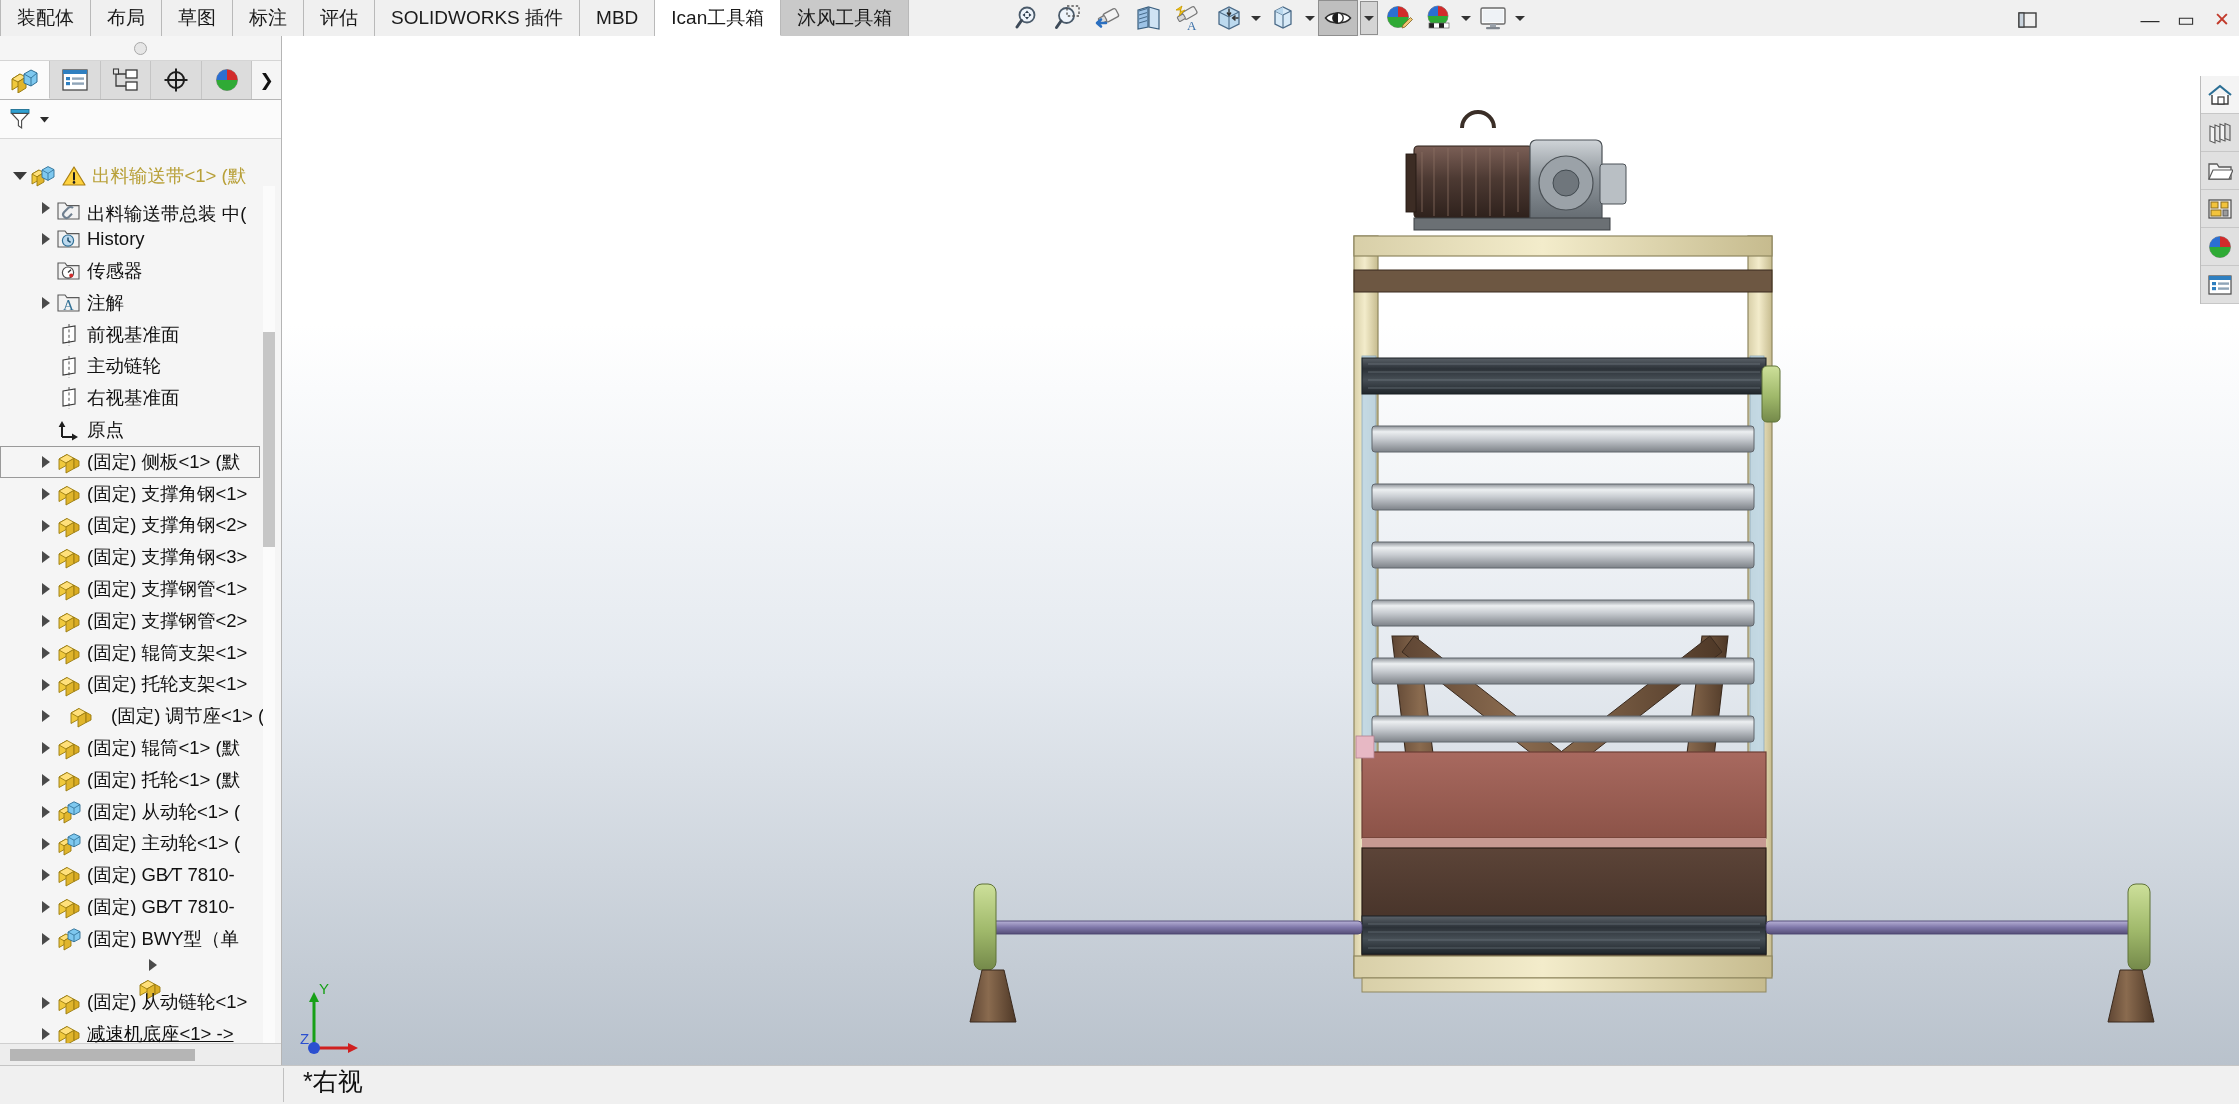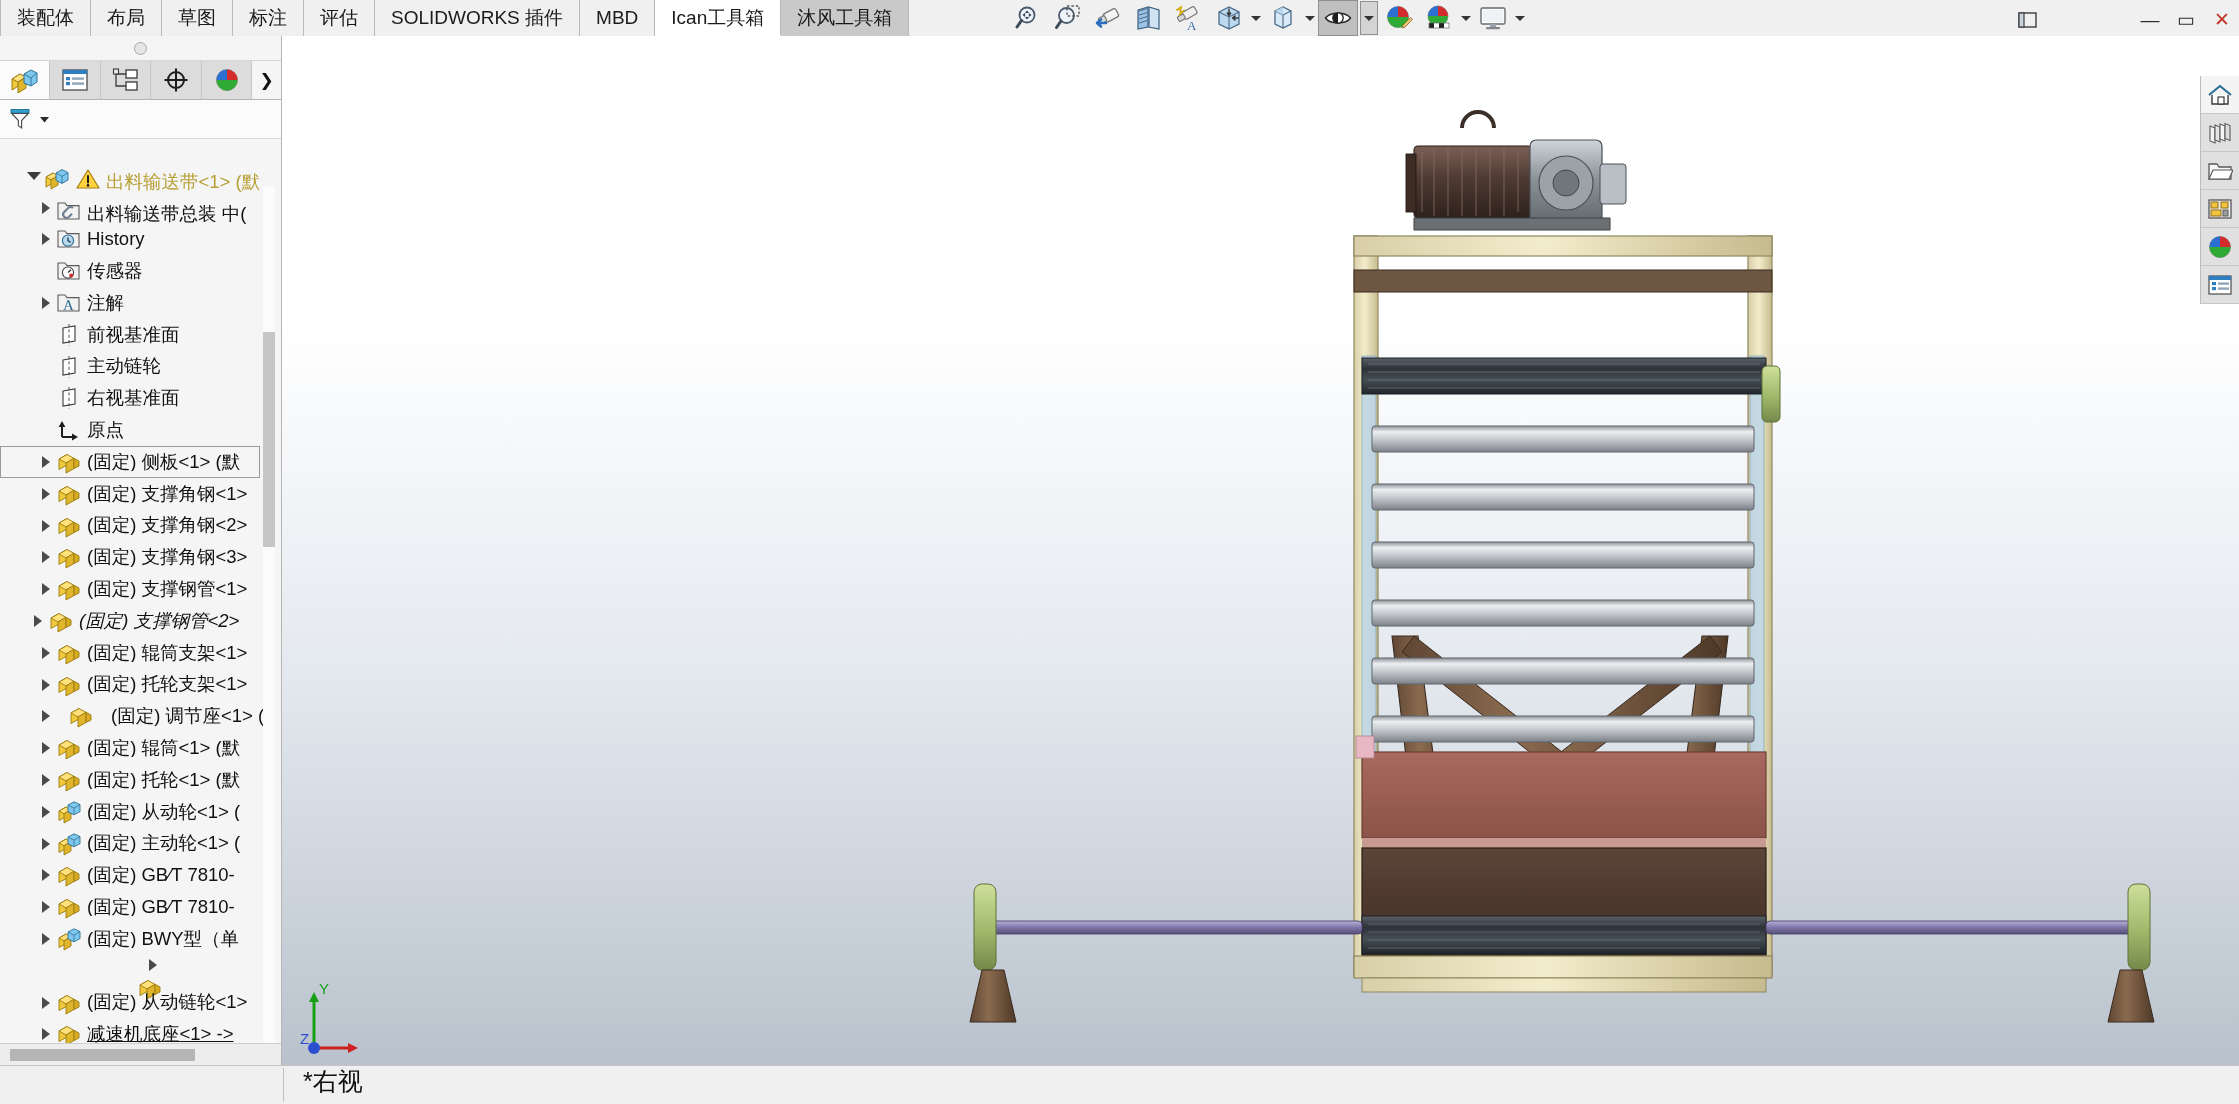--- a/index.html
+++ b/index.html
@@ -373,21 +373,21 @@
         </svg>
       </span>
       <span>
         <svg width="14" height="12" viewBox="0 0 14 12">
             <path d="M2 4 L11 4 L6.5 9.5 Z" fill="#2b2b2b"></path>
           </svg>
       </span>
     </div>
 
     <div class="tree" id="tree">
-        <div class="trow" style="padding-left: 24px; align-items: flex-end;">
+        <div class="trow" style="padding-left: 10px;">
           <div class="tw">
             <div class="twist open"></div>
           </div>
           <div class="ticonbox">
             <svg width="26" height="24" viewBox="0 0 26 24">
               <path d="M2 10 L9 6 L9 16 L2 20 Z" fill="#f0c93c" stroke="#9a7c10" stroke-width="0.9"></path>
               <path d="M2 10 L9 6 L14 8.6 L7 12.8 Z" fill="#ffe07a" stroke="#9a7c10" stroke-width="0.9"></path>
               <path d="M7 12.8 L14 8.6 L14 18 L7 22 Z" fill="#e0b52c" stroke="#9a7c10" stroke-width="0.9"></path>
               <path d="M12 6 L18 2.6 L24 5.6 L24 13 L18 16.4 L12 13.4 Z" fill="#7ec8ef" stroke="#2f6f95" stroke-width="0.9"></path>
               <path d="M12 6 L18 9.4 L24 5.6 M18 9.4 L18 16.4" stroke="#2f6f95" stroke-width="0.8" fill="none"></path>
@@ -556,21 +556,21 @@
           <div class="ticonbox">
             <svg width="26" height="24" viewBox="0 0 26 24">
               <path d="M3 9 L11 4.5 L11 15 L3 19.5 Z" fill="#f0c93c" stroke="#9a7c10" stroke-width="0.9"></path>
               <path d="M3 9 L11 4.5 L18 8.3 L10 13 Z" fill="#ffe07a" stroke="#9a7c10" stroke-width="0.9"></path>
               <path d="M10 13 L18 8.3 L18 18.5 L10 23 Z" fill="#e0b52c" stroke="#9a7c10" stroke-width="0.9"></path>
               <path d="M18 8.3 L23 11 L23 16 L18 18.5 Z" fill="#d9ab22" stroke="#9a7c10" stroke-width="0.9"></path>
             </svg>
           </div>
           <div class="tlabel">(固定) 支撑钢管&lt;1&gt;</div>
         </div>
-        <div class="trow" style="padding-left: 28px; font-style: italic;">
+        <div class="trow" style="padding-left: 36px;">
           <div class="tw">
             <div class="twist"></div>
           </div>
           <div class="ticonbox">
             <svg width="26" height="24" viewBox="0 0 26 24">
               <path d="M3 9 L11 4.5 L11 15 L3 19.5 Z" fill="#f0c93c" stroke="#9a7c10" stroke-width="0.9"></path>
               <path d="M3 9 L11 4.5 L18 8.3 L10 13 Z" fill="#ffe07a" stroke="#9a7c10" stroke-width="0.9"></path>
               <path d="M10 13 L18 8.3 L18 18.5 L10 23 Z" fill="#e0b52c" stroke="#9a7c10" stroke-width="0.9"></path>
               <path d="M18 8.3 L23 11 L23 16 L18 18.5 Z" fill="#d9ab22" stroke="#9a7c10" stroke-width="0.9"></path>
             </svg>

